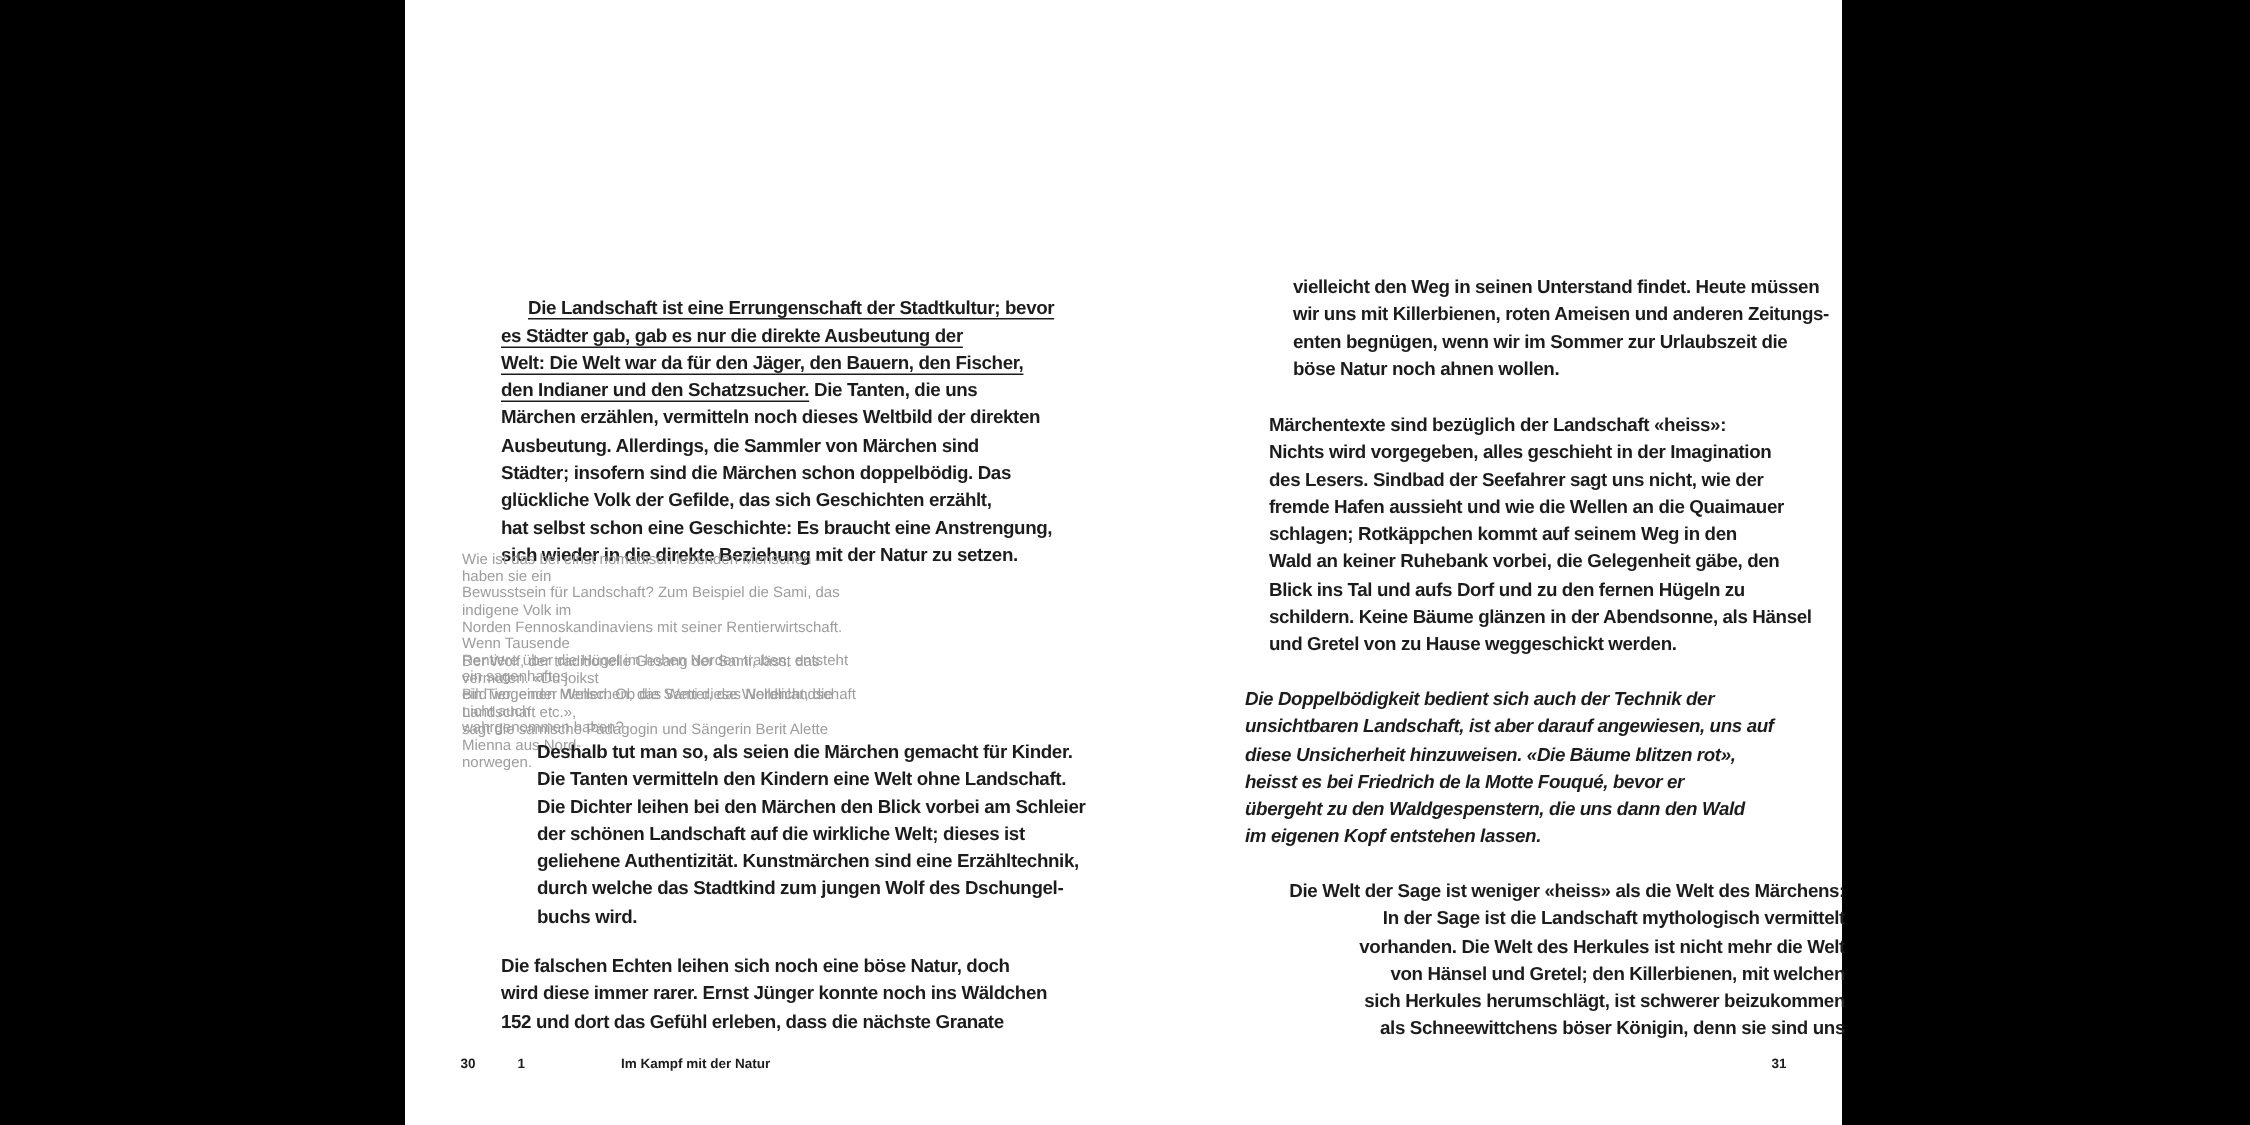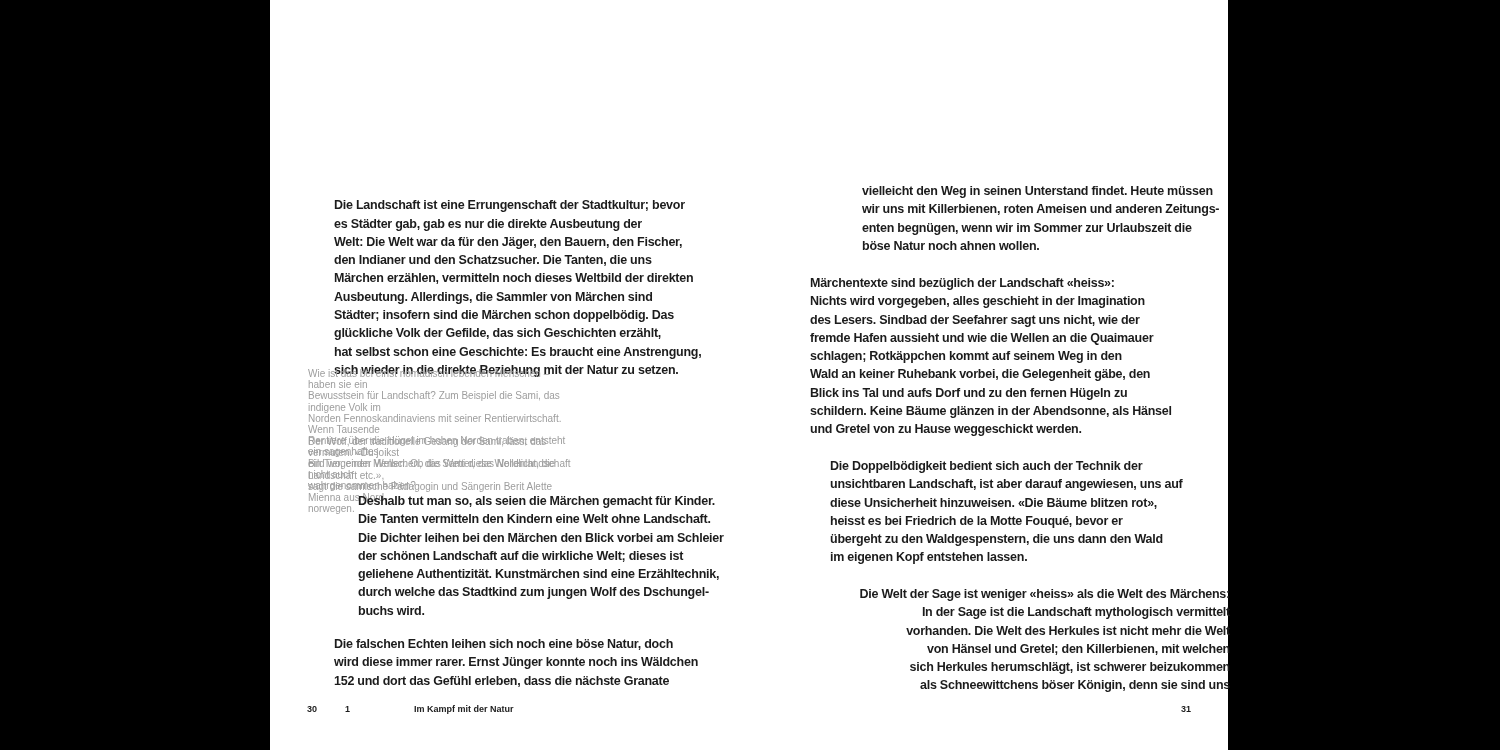--- a/index.html
+++ b/index.html
@@ -21,22 +21,24 @@
     white-space:pre-line;
   }
   .main-text{
     font-size:12.5px;
     line-height:18.3px;
     font-weight:700;
     color:#1c1c1c;
     letter-spacing:-0.25px;
   }
   .lead-underline{
+    text-decoration:underline;
     text-decoration-thickness:1px;
     text-underline-offset:3px;
+    margin-left:18px;
   }
   .note{
     font-size:10px;
     line-height:11.2px;
     font-weight:400;
     color:#9d9d9d;
     letter-spacing:0;
   }
   .footer-item{
     position:absolute;
@@ -97,31 +99,31 @@
     <div class="footer-item" style="left:108px;top:704px;padding-left:36px;">Im Kampf mit der Natur</div>
   </div>
 
   <div>
 
     <div class="block main-text" style="left:560px;top:182px;width:400px;margin-left:32px;">vielleicht den Weg in seinen Unterstand findet. Heute müssen
 wir uns mit Killerbienen, roten Ameisen und anderen Zeitungs-
 enten begnügen, wenn wir im Sommer zur Urlaubszeit die
 böse Natur noch ahnen wollen.</div>
 
-    <div class="block main-text" style="left:540px;top:274px;width:400px;">Märchentexte sind bezüglich der Landschaft «heiss»:
+    <div class="block main-text" style="left:576px;top:274px;width:400px;">Märchentexte sind bezüglich der Landschaft «heiss»:
 Nichts wird vorgegeben, alles geschieht in der Imagination
 des Lesers. Sindbad der Seefahrer sagt uns nicht, wie der
 fremde Hafen aussieht und wie die Wellen an die Quaimauer
 schlagen; Rotkäppchen kommt auf seinem Weg in den
 Wald an keiner Ruhebank vorbei, die Gelegenheit gäbe, den
 Blick ins Tal und aufs Dorf und zu den fernen Hügeln zu
 schildern. Keine Bäume glänzen in der Abendsonne, als Hänsel
 und Gretel von zu Hause weggeschickt werden.</div>
 
-    <div class="block main-text" style="left:560px;top:457px;width:400px;">Die Doppelbödigkeit bedient sich auch der Technik der
+    <div class="block main-text" style="left:560px;top:457px;width:400px;font-style:italic;">Die Doppelbödigkeit bedient sich auch der Technik der
 unsichtbaren Landschaft, ist aber darauf angewiesen, uns auf
 diese Unsicherheit hinzuweisen. «Die Bäume blitzen rot»,
 heisst es bei Friedrich de la Motte Fouqué, bevor er
 übergeht zu den Waldgespenstern, die uns dann den Wald
 im eigenen Kopf entstehen lassen.</div>
 
     <div class="block main-text" style="left:560px;top:585px;width:400px;text-align:right;">Die Welt der Sage ist weniger «heiss» als die Welt des Märchens:
 In der Sage ist die Landschaft mythologisch vermittelt
 vorhanden. Die Welt des Herkules ist nicht mehr die Welt
 von Hänsel und Gretel; den Killerbienen, mit welchen

